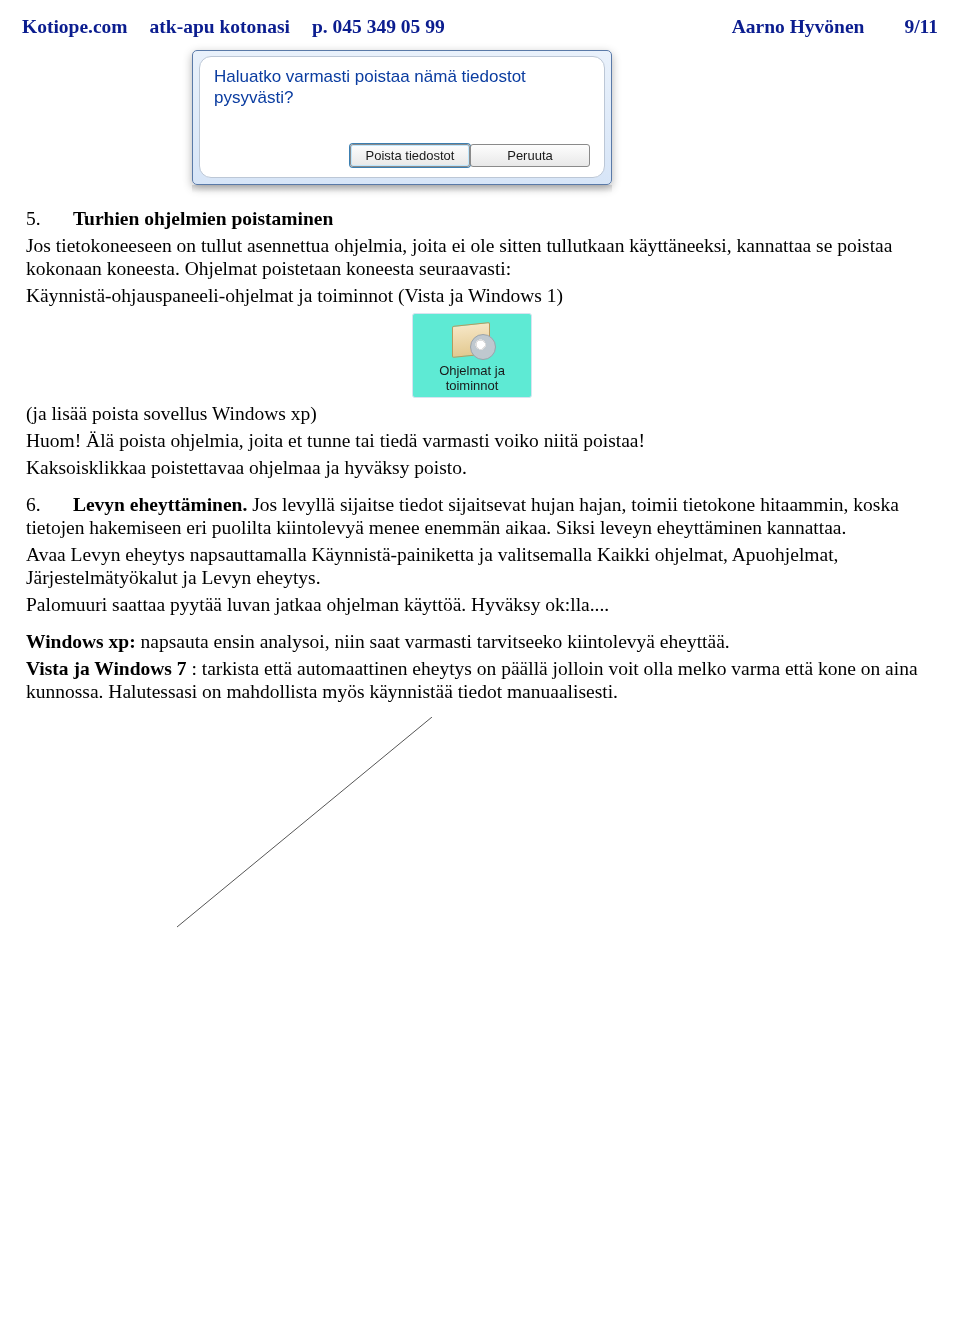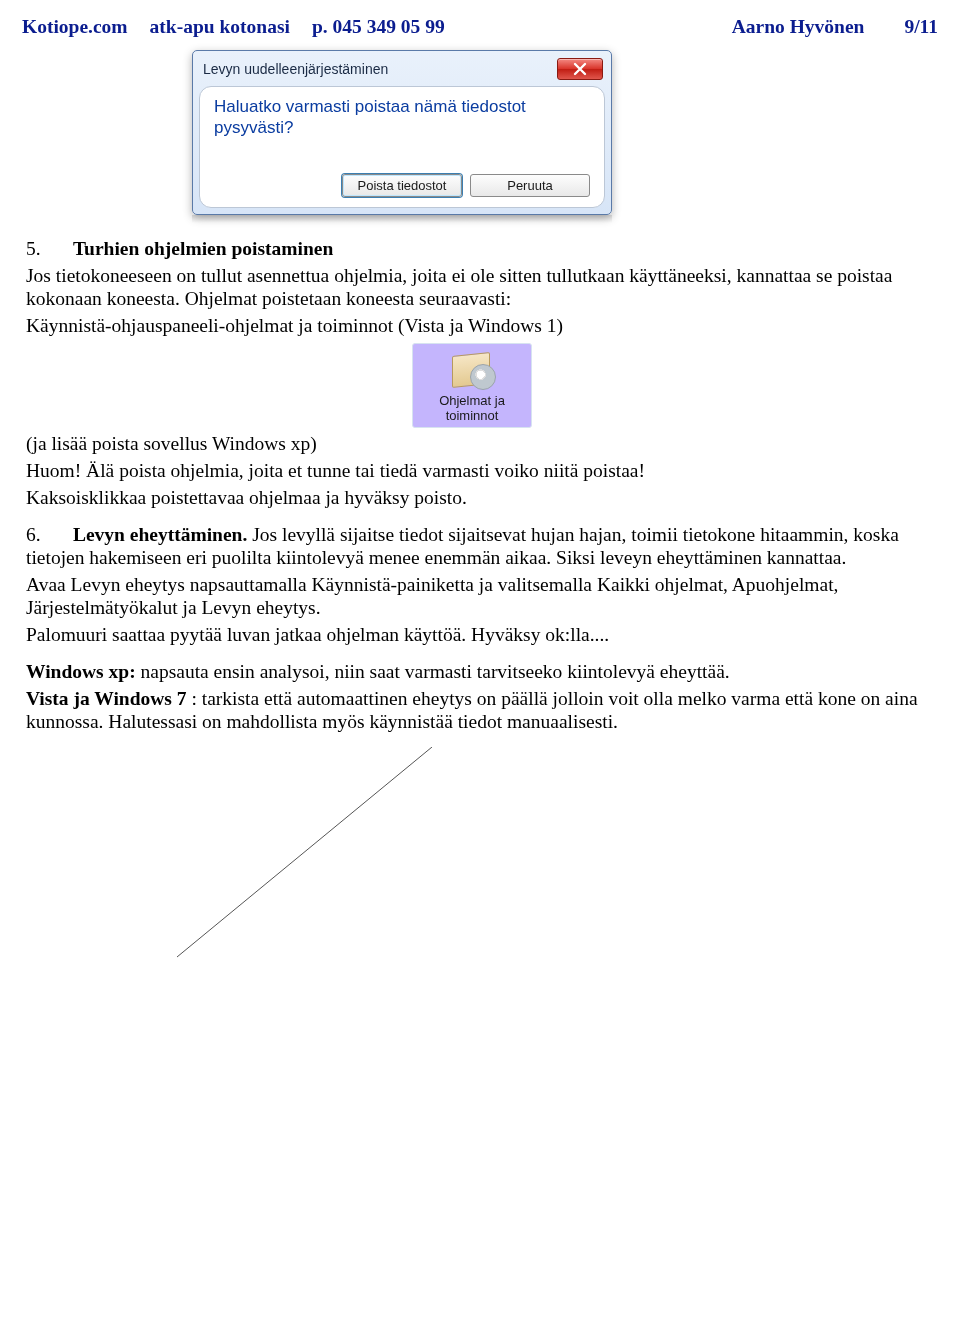--- a/index.html
+++ b/index.html
@@ -64,21 +64,21 @@
   .dialog-msg {
     font-family: "Segoe UI", Arial, sans-serif;
     color: #0a3ca0;
     font-size: 17px;
     line-height: 1.22;
     margin-bottom: 36px;
   }
   .btnrow {
     display: flex;
     justify-content: flex-end;
-    gap: 8px;
+    gap: 0;
   }
   .winbtn {
     font-family: "Segoe UI", Arial, sans-serif;
     font-size: 13px;
     color: #1a1a1a;
     padding: 3px 14px;
     background: linear-gradient(#fdfdfd, #e8e8e8);
     border: 1px solid #8a8a8a;
     border-radius: 3px;
     min-width: 90px;
@@ -105,21 +105,21 @@
   .cpwrap {
     margin: 6px 0 4px 390px;
     width: 110px;
     text-align: center;
     font-family: "Segoe UI", Arial, sans-serif;
     font-size: 13px;
     color: #1a1a1a;
     border: 1px solid #d7e3f0;
     border-radius: 3px;
     padding: 6px 4px 4px 4px;
-    background: #c4b5fd;
+    background: #5eead4;
     line-height: 1.1;
   }
   .cpicon {
     margin: 0 auto 4px auto;
     width: 48px; height: 40px;
     position: relative;
   }
   .box3d {
     position:absolute; left:4px; top:4px;
     width:36px; height:30px;
@@ -147,28 +147,20 @@
 <div class="header">
   <span class="site">Kotiope.com</span>
   <span class="tagline">atk-apu kotonasi</span>
   <span class="phone">p. 045 349 05 99</span>
   <span class="author">Aarno Hyvönen</span>
   <span class="pagenum">9/11</span>
 </div>
 
 <div class="dialog-wrap">
   <div class="dialog-outer">
-    <div class="titlebar">
-      <span class="tb-text">Levyn uudelleenjärjestäminen</span>
-      <div class="closebtn">
-        <svg width="14" height="14" viewBox="0 0 14 14">
-          <path d="M2 2 L12 12 M12 2 L2 12" stroke="#fff" stroke-width="2.4" stroke-linecap="round"></path>
-        </svg>
-      </div>
-    </div>
     <div class="dialog-body">
       <div class="dialog-msg">
         <span>Haluatko varmasti poistaa nämä tiedostot</span><br>
         <span>pysyvästi?</span>
       </div>
       <div class="btnrow">
         <div class="winbtn default">Poista tiedostot</div>
         <div class="winbtn">Peruuta</div>
       </div>
     </div>

